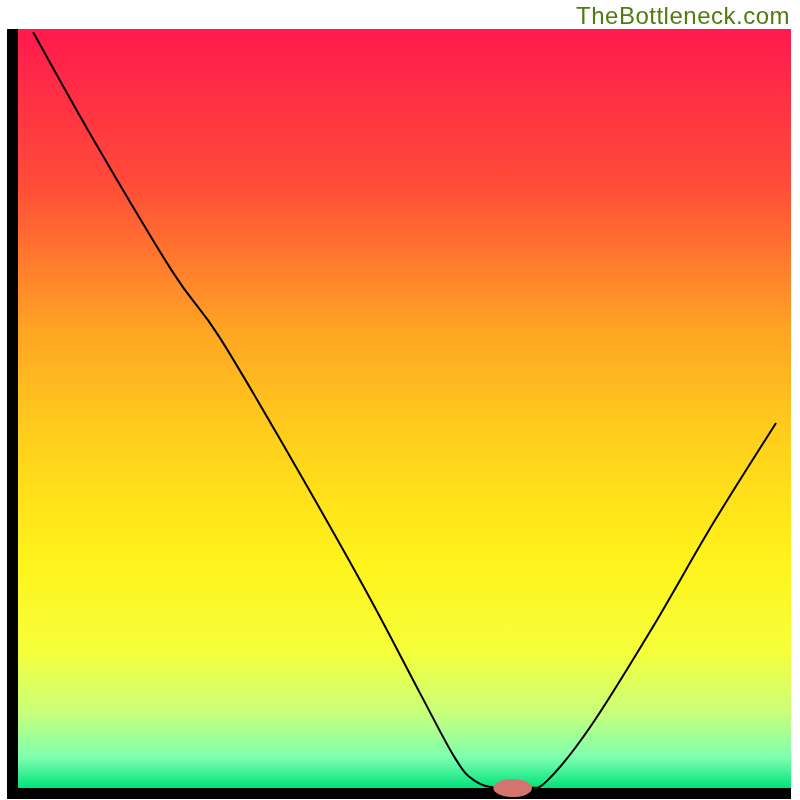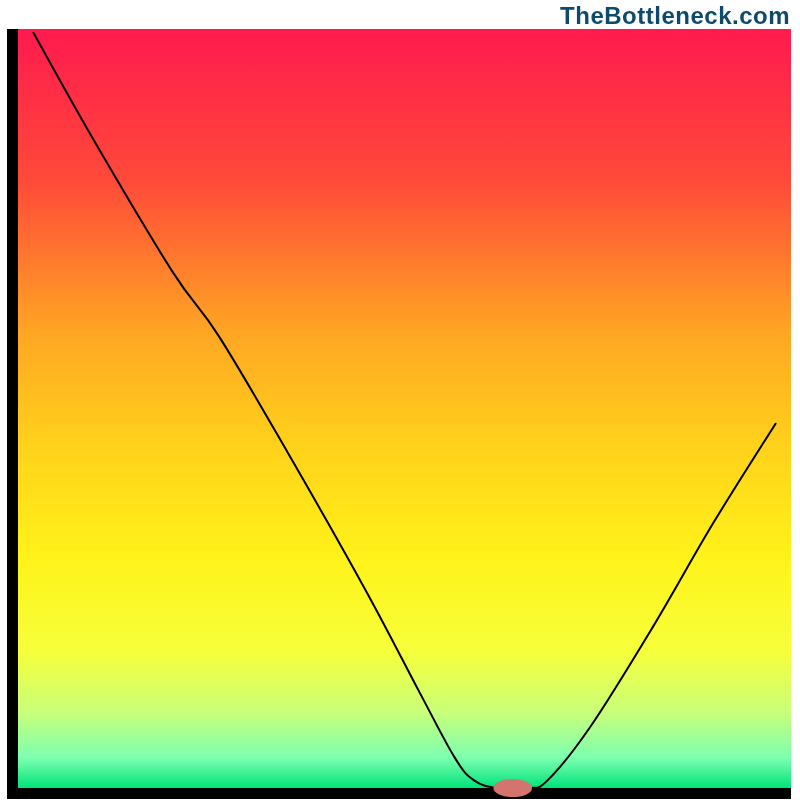--- a/index.html
+++ b/index.html
@@ -13,22 +13,22 @@
   .chart-container {
     position: relative;
     width: 800px;
     height: 800px;
   }
   .watermark {
     position: absolute;
     top: 2px;
     right: 10px;
     font-size: 24px;
-    font-weight: bold;
-    color: #0c4a6e;
+    font-weight: normal;
+    color: #4d7c0f;
     z-index: 10;
     letter-spacing: 0.5px;
   }
   svg {
     display: block;
   }
 </style>
 </head>
 <body>
 

